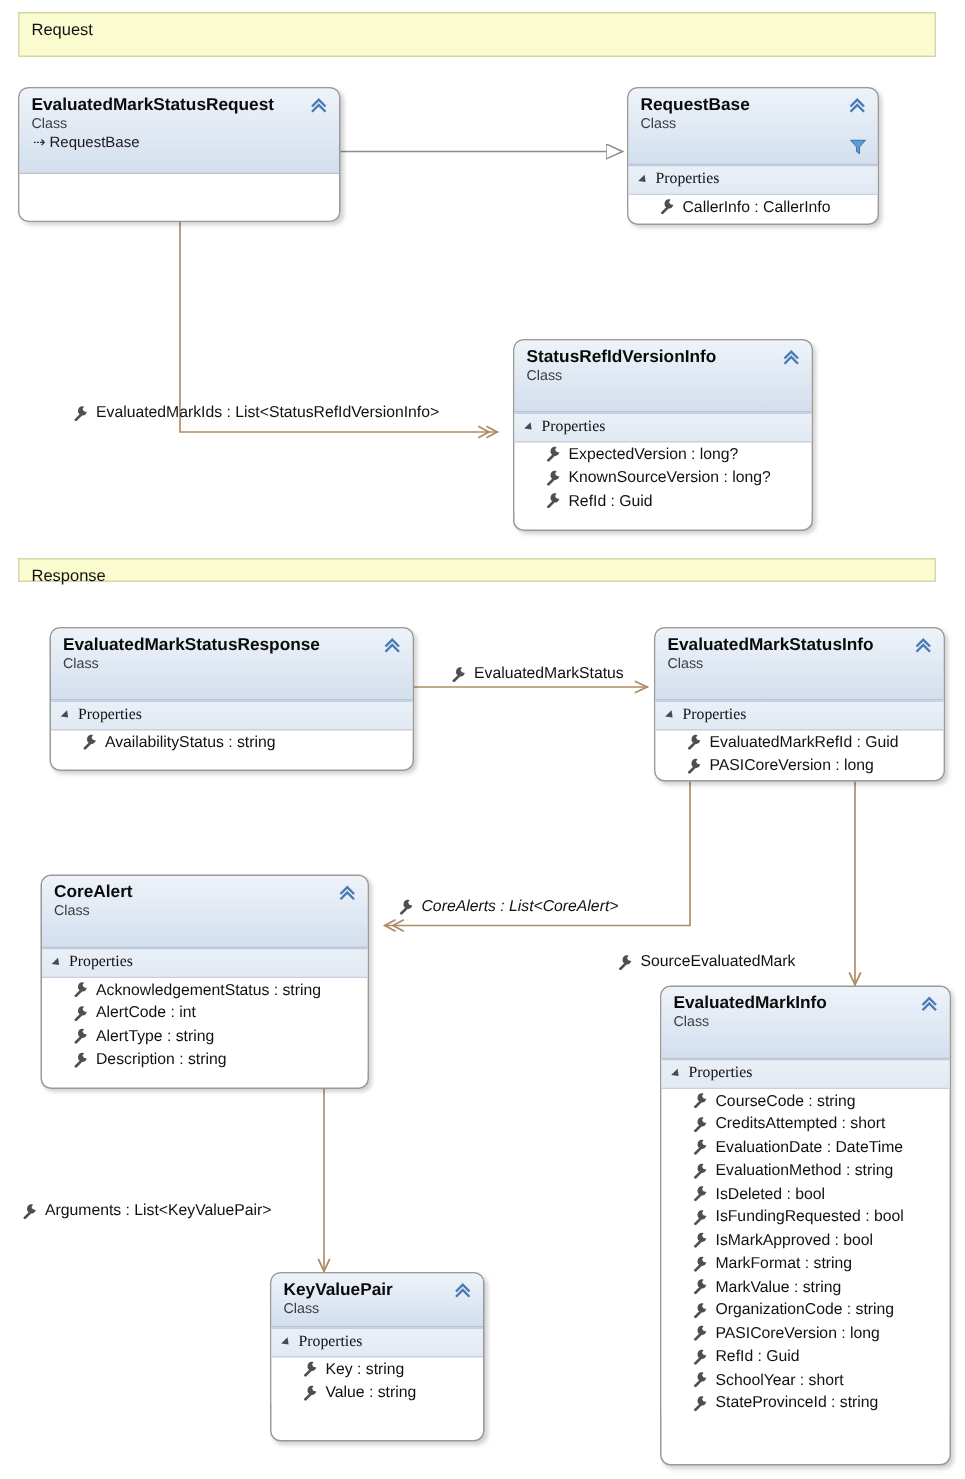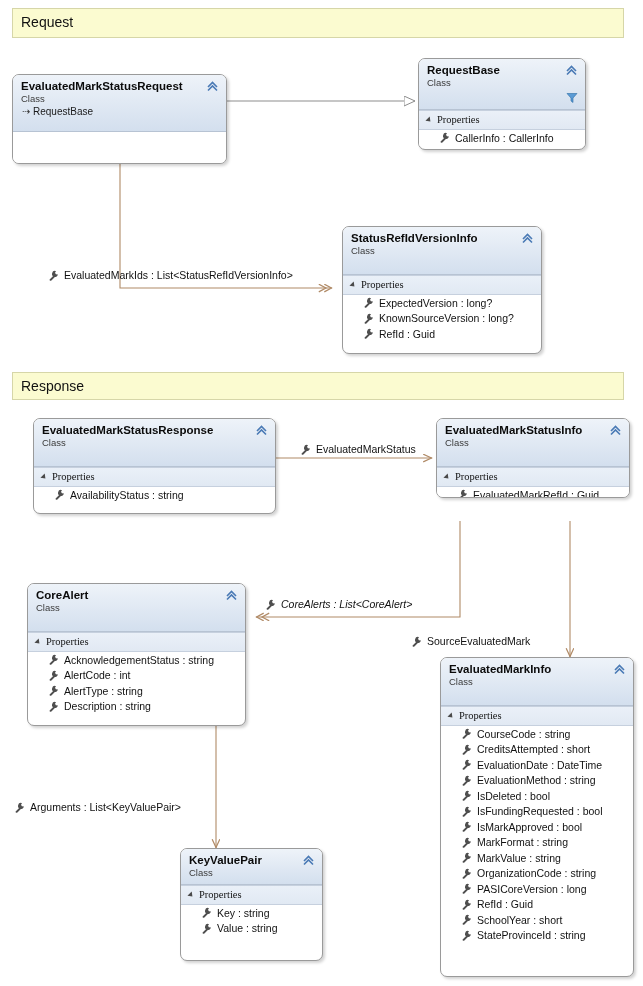--- a/index.html
+++ b/index.html
@@ -16,21 +16,21 @@
 
   
   .band{
     position:absolute;
     background:#fbfbd0;
     border:1px solid #d6d6a8;
     box-sizing:border-box;
     display:flex;
     align-items:flex-start;
     padding:5px 8px;
-    font-size:14px;
+    font-size:11px;
     color:#111;
   }
 
   
   .cls{
     position:absolute;
     box-sizing:border-box;
     border:1px solid #9a9a9a;
     border-radius:7px;
     background:#ffffff;
@@ -173,25 +173,25 @@
 
     <g>
       <path d="M216,726 L216,848" fill="none" stroke="#b08a66" stroke-width="1.1" marker-end="url(#openarrow)"></path>
     </g>
   </svg>
 
   <div class="band" style="left:12px;top:8px;width:612px;height:30px;">
     <span>Request</span>
   </div>
 
-  <div class="band" style="left:12px;top:372px;width:612px;height:28px;">
+  <div class="band" style="left:12px;top:372px;width:612px;height:16px;">
     <span>Response</span>
   </div>
 
-  <div class="cls" style="left:12px;top:58px;width:215px;height:90px;margin-top:16px;">
+  <div class="cls" style="left:12px;top:58px;width:215px;height:90px;">
     <div class="cls-head" style="height:57px;">
       <div class="cls-name">EvaluatedMarkStatusRequest</div>
       <div class="cls-kind">Class</div>
       <div class="cls-base">
         <span class="base-arrow">⇢</span><span>RequestBase</span>
       </div>
       <svg class="chevron" viewBox="0 0 13 13">
         <path d="M2,7 L6.5,2.5 L11,7" fill="none" stroke="#4a7ab5" stroke-width="1.6"></path>
         <path d="M2,10.5 L6.5,6 L11,10.5" fill="none" stroke="#4a7ab5" stroke-width="1.6"></path>
       </svg>
@@ -281,21 +281,21 @@
       <div class="member">
         <svg class="wrench" viewBox="0 0 11 11">
             <path d="M7.4,0.9 a3,3 0 1 0 2.4,4.1 l0.1,-0.4 -2,-0.4 -0.9,-1.5 1,-1.5 z" fill="#4f4f4f"></path>
             <path d="M6.6,4.6 L1.6,9.6 a1.1,1.1 0 0 0 1.5,1.1 L7.9,5.9 z" fill="#4f4f4f"></path>
           </svg>
         <span>AvailabilityStatus : string</span>
       </div>
     </div>
   </div>
 
-  <div class="cls" style="left:436px;top:418px;width:194px;height:80px;">
+  <div class="cls" style="left:436px;top:418px;width:194px;height:103px;">
     <div class="cls-head" style="height:48px;">
       <div class="cls-name">EvaluatedMarkStatusInfo</div>
       <div class="cls-kind">Class</div>
       <svg class="chevron" viewBox="0 0 13 13">
         <path d="M2,7 L6.5,2.5 L11,7" fill="none" stroke="#4a7ab5" stroke-width="1.6"></path>
         <path d="M2,10.5 L6.5,6 L11,10.5" fill="none" stroke="#4a7ab5" stroke-width="1.6"></path>
       </svg>
     </div>
     <div class="cls-body">
       <div class="cmp-head">

